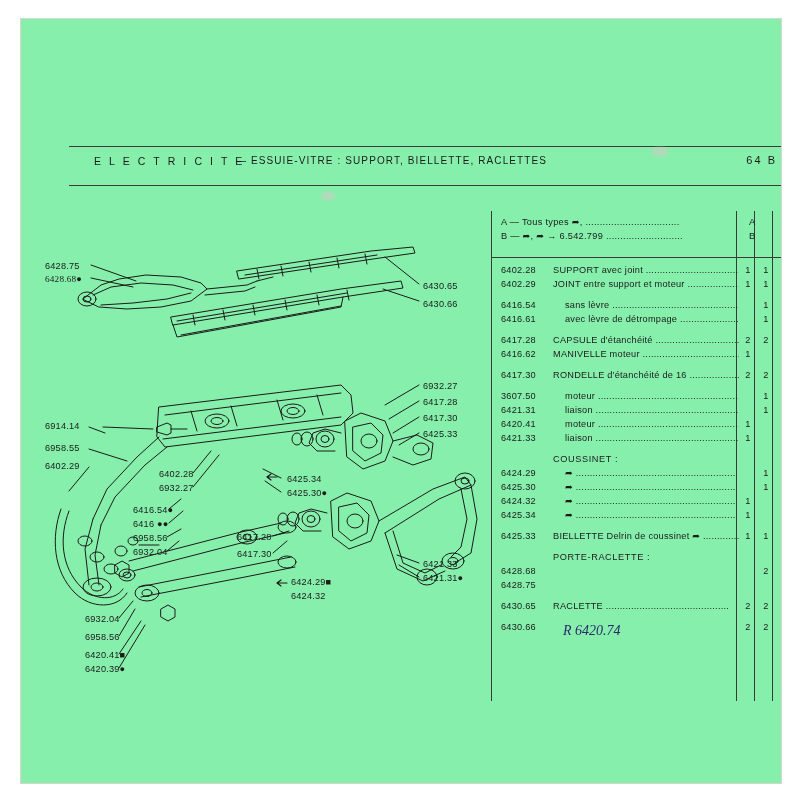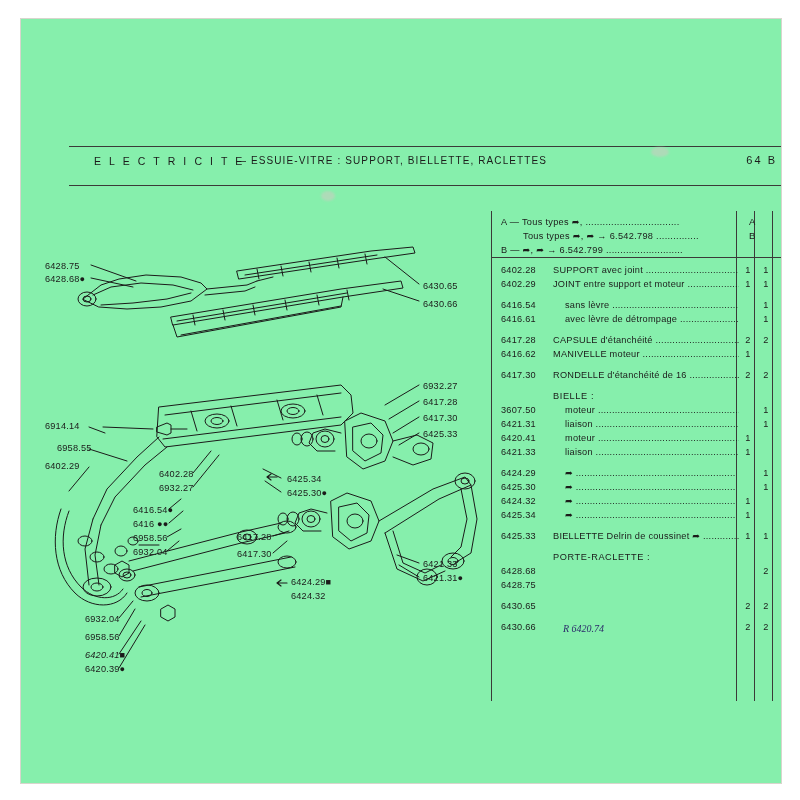--- a/index.html
+++ b/index.html
@@ -180,21 +180,21 @@
   .lbl {
     position: absolute;
     font-size: 9.2px;
     color: #1b1b1a;
     white-space: nowrap;
     letter-spacing: 0.2px;
   }
   .handwriting {
     font-family: "Liberation Serif", serif;
     font-style: italic;
-    font-size: 10px;
+    font-size: 14px;
     color: #2b2b6a;
   }
   .smudge {
     position: absolute;
     background: #cfcbc2;
     opacity: .55;
     border-radius: 50%;
     filter: blur(1px);
   }
 </style>
@@ -335,59 +335,58 @@
           <path d="M48 238 L64 244"></path>
           <path d="M48 260 L86 272"></path>
           <path d="M48 278 L28 302"></path>
 
           <path d="M236 288 l-10 0 m0 0 l4 -3 m-4 3 l4 3" stroke-width="1.2"></path>
           <path d="M246 394 l-10 0 m0 0 l4 -3 m-4 3 l4 3" stroke-width="1.2"></path>
         </g>
       </svg>
 
       <div class="lbl" style="left:4px;top:72px;">6428.75</div>
-      <div class="lbl" style="left:4px;top:85px;">6428.68●</div>
+      <div class="lbl" style="left:4px;top:85px;font-family:Liberation Serif, serif;">6428.68●</div>
       <div class="lbl" style="left:382px;top:92px;">6430.65</div>
       <div class="lbl" style="left:382px;top:110px;">6430.66</div>
       <div class="lbl" style="left:382px;top:192px;">6932.27</div>
       <div class="lbl" style="left:382px;top:208px;">6417.28</div>
       <div class="lbl" style="left:382px;top:224px;">6417.30</div>
       <div class="lbl" style="left:382px;top:240px;">6425.33</div>
       <div class="lbl" style="left:4px;top:232px;">6914.14</div>
-      <div class="lbl" style="left:16px;top:254px;text-align:center;">6958.55</div>
+      <div class="lbl" style="left:4px;top:254px;text-align:center;">6958.55</div>
       <div class="lbl" style="left:4px;top:272px;">6402.29</div>
       <div class="lbl" style="left:118px;top:280px;">6402.28</div>
       <div class="lbl" style="left:118px;top:294px;">6932.27</div>
       <div class="lbl" style="left:246px;top:285px;">6425.34</div>
       <div class="lbl" style="left:246px;top:299px;">6425.30●</div>
       <div class="lbl" style="left:92px;top:316px;">6416.54●</div>
       <div class="lbl" style="left:92px;top:330px;">6416 ●●</div>
       <div class="lbl" style="left:196px;top:343px;">6417.28</div>
       <div class="lbl" style="left:92px;top:344px;">6958.56</div>
       <div class="lbl" style="left:92px;top:358px;">6932.04</div>
       <div class="lbl" style="left:196px;top:360px;">6417.30</div>
       <div class="lbl" style="left:382px;top:370px;">6421.33</div>
       <div class="lbl" style="left:382px;top:384px;">6421.31●</div>
       <div class="lbl" style="left:250px;top:388px;">6424.29■</div>
       <div class="lbl" style="left:250px;top:402px;">6424.32</div>
       <div class="lbl" style="left:44px;top:425px;">6932.04</div>
       <div class="lbl" style="left:44px;top:443px;">6958.56</div>
-      <div class="lbl" style="left:44px;top:461px;font-style:italic;">6420.41■</div>
+      <div class="lbl" style="left:44px;top:461px;">6420.41■</div>
       <div class="lbl" style="left:44px;top:475px;">6420.39●</div>
     </div>
 
     <div class="table-area">
       <div class="vline" style="left:0;height:490px;"></div>
       <div class="vline" style="left:245px;height:490px;"></div>
       <div class="vline" style="left:263px;height:490px;"></div>
       <div class="vline" style="left:281px;height:490px;"></div>
 
       <div class="legend">
         <div class="lrow">A —  Tous types ➦,  .................................</div>
-        <div class="lrow" style="padding-left:22px">Tous types ➦, ➦ → 6.542.798  ...............</div>
         <div class="lrow">B —  ➦, ➦ → 6.542.799  ...........................</div>
       </div>
       <div class="legend-col-a">A</div>
       <div class="legend-col-b">B</div>
 
       <div class="hrule" style="top:46px;"></div>
 
       <div class="rows" id="rows">
           <div class="row">
             <span class="ref">6402.28</span>
@@ -428,51 +427,51 @@
             <span class="qb"></span>
           </div>
           <div class="spacer"></div>
           <div class="row">
             <span class="ref">6417.30</span>
             <span class="desc">RONDELLE d'étanchéité de 16 .........................</span>
             <span class="qa">2</span>
             <span class="qb">2</span>
           </div>
           <div class="spacer"></div>
+          <div class="row">
+            <span class="ref">3607.50</span>
+            <span class="desc indent">moteur ....................................................</span>
+            <span class="qa"></span>
+            <span class="qb">1</span>
+          </div>
+          <div class="row">
+            <span class="ref">6421.31</span>
+            <span class="desc indent">liaison ...................................................</span>
+            <span class="qa"></span>
+            <span class="qb">1</span>
+          </div>
+          <div class="row">
+            <span class="ref">6420.41</span>
+            <span class="desc indent">moteur ....................................................</span>
+            <span class="qa">1</span>
+            <span class="qb"></span>
+          </div>
+          <div class="row">
+            <span class="ref">6421.33</span>
+            <span class="desc indent">liaison ...................................................</span>
+            <span class="qa">1</span>
+            <span class="qb"></span>
+          </div>
+          <div class="spacer"></div>
           <div class="row section">
             <span class="ref"></span>
-            <span class="desc">BIELLE :</span>
-            <span class="qa"></span>
-            <span class="qb"></span>
-          </div>
-          <div class="row">
-            <span class="ref">3607.50</span>
-            <span class="desc indent">moteur ....................................................</span>
-            <span class="qa"></span>
-            <span class="qb">1</span>
-          </div>
-          <div class="row">
-            <span class="ref">6421.31</span>
-            <span class="desc indent">liaison ...................................................</span>
-            <span class="qa"></span>
-            <span class="qb">1</span>
-          </div>
-          <div class="row">
-            <span class="ref">6420.41</span>
-            <span class="desc indent">moteur ....................................................</span>
-            <span class="qa">1</span>
-            <span class="qb"></span>
-          </div>
-          <div class="row">
-            <span class="ref">6421.33</span>
-            <span class="desc indent">liaison ...................................................</span>
-            <span class="qa">1</span>
-            <span class="qb"></span>
-          </div>
-          <div class="spacer"></div>
+            <span class="desc">COUSSINET :</span>
+            <span class="qa"></span>
+            <span class="qb"></span>
+          </div>
           <div class="row">
             <span class="ref">6424.29</span>
             <span class="desc indent">➦ .........................................................</span>
             <span class="qa"></span>
             <span class="qb">1</span>
           </div>
           <div class="row">
             <span class="ref">6425.30</span>
             <span class="desc indent">➦ .........................................................</span>
             <span class="qa"></span>
@@ -512,20 +511,21 @@
           </div>
           <div class="row">
             <span class="ref">6428.75</span>
             <span class="desc"></span>
             <span class="qa"></span>
             <span class="qb"></span>
           </div>
           <div class="spacer"></div>
           <div class="row">
             <span class="ref">6430.65</span>
+            <span class="desc">RACLETTE ............................................</span>
             <span class="qa">2</span>
             <span class="qb">2</span>
           </div>
           <div class="spacer"></div>
           <div class="row">
             <span class="ref">6430.66</span>
             <span class="qa">2</span>
             <span class="qb">2</span>
           </div>
         </div>

